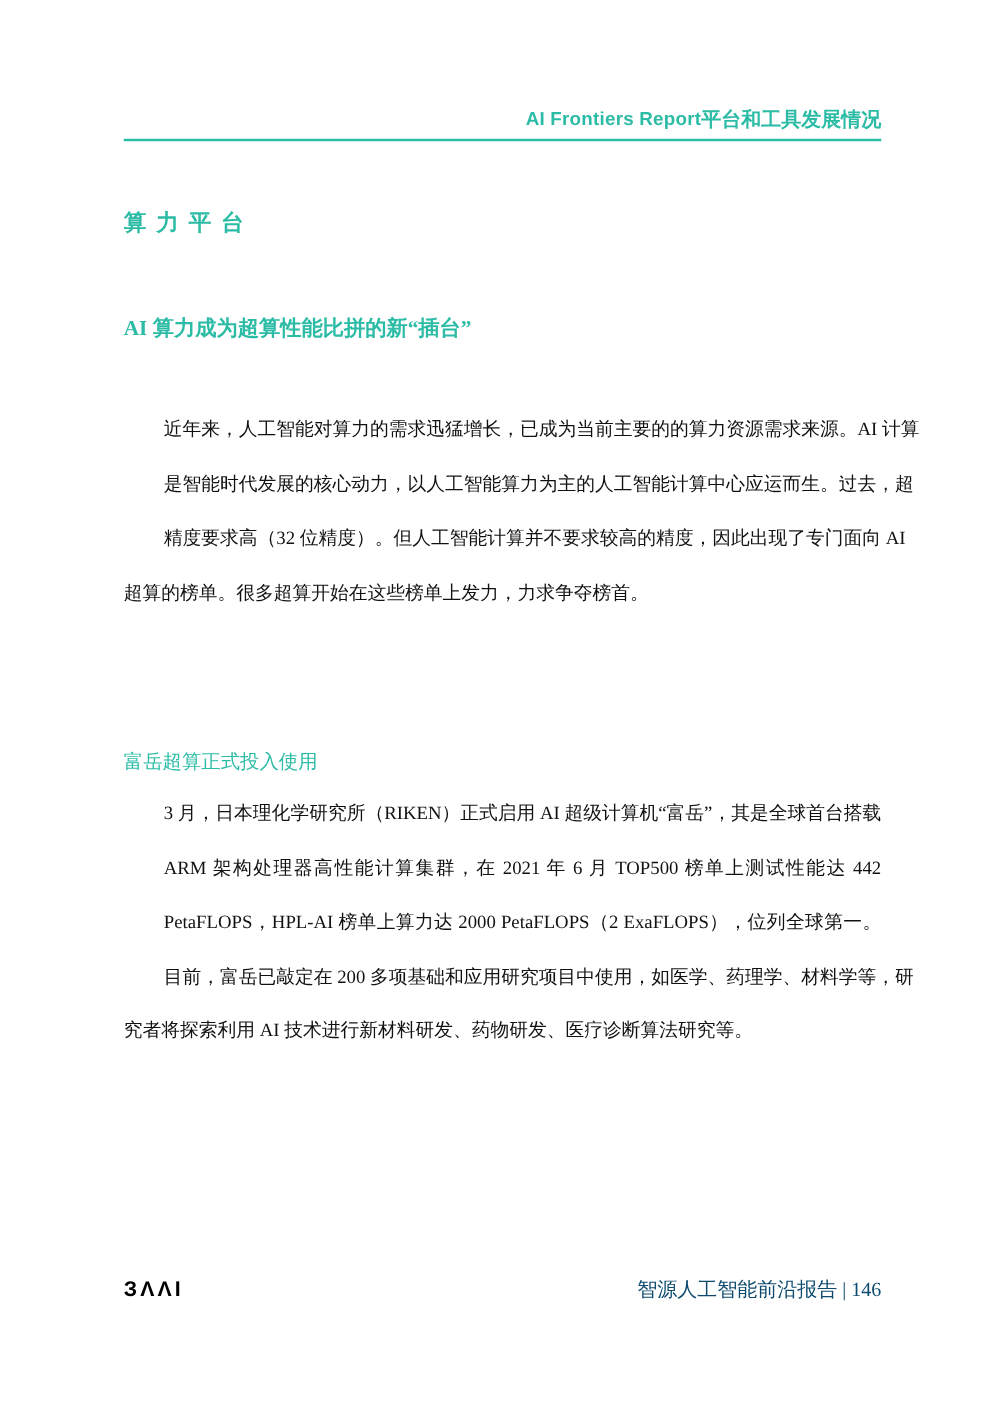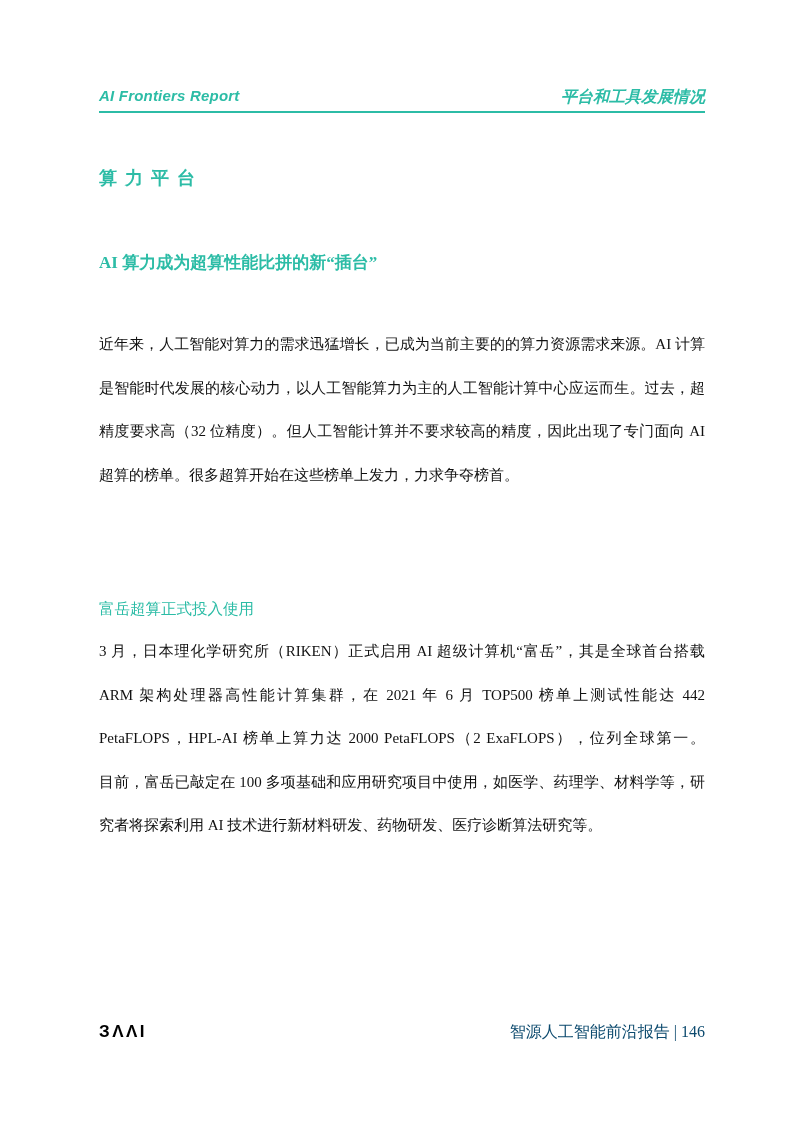--- a/index.html
+++ b/index.html
@@ -19,23 +19,22 @@
 
   
   .header {
     position: absolute;
     left: 99px;
     width: 606px;
     top: 88px;
     height: 23px;
     border-bottom: 2px solid #2cbca6;
     display: flex;
-    justify-content: space-between;
+    justify-content: flex-end;
     align-items: flex-start;
-    font-style: italic;
   }
   .header-left {
     font-family: "Liberation Sans", "DejaVu Sans", sans-serif;
     font-weight: bold;
     font-size: 15px;
     line-height: 16px;
     color: #2cbca6;
     letter-spacing: 0.2px;
   }
   .header-right {
@@ -86,20 +85,21 @@
   .para-1 { top: 323px; }
   .para-2 { top: 630px; }
   .line {
     white-space: nowrap;
     overflow: visible;
   }
   .line.just {
     text-align: justify;
     text-align-last: justify;
     text-justify: inter-character;
+    margin-left: 32px;
   }
 
   
   .footer {
     position: absolute;
     left: 99px;
     width: 606px;
     top: 1021px;
     height: 22px;
     display: flex;
@@ -139,21 +139,21 @@
     <div class="line just">精度要求高（32 位精度）。但人工智能计算并不要求较高的精度，因此出现了专门面向 AI</div>
     <div class="line">超算的榜单。很多超算开始在这些榜单上发力，力求争夺榜首。</div>
   </div>
 
   <div class="highlight-title">富岳超算正式投入使用</div>
 
   <div class="para para-2">
     <div class="line just">3 月，日本理化学研究所（RIKEN）正式启用 AI 超级计算机“富岳”，其是全球首台搭载</div>
     <div class="line just">ARM 架构处理器高性能计算集群，在 2021 年 6 月 TOP500 榜单上测试性能达 442</div>
     <div class="line just">PetaFLOPS，HPL-AI 榜单上算力达 2000 PetaFLOPS（2 ExaFLOPS），位列全球第一。</div>
-    <div class="line just">目前，富岳已敲定在 100 多项基础和应用研究项目中使用，如医学、药理学、材料学等，研</div>
+    <div class="line just">目前，富岳已敲定在 200 多项基础和应用研究项目中使用，如医学、药理学、材料学等，研</div>
     <div class="line">究者将探索利用 AI 技术进行新材料研发、药物研发、医疗诊断算法研究等。</div>
   </div>
 
   <div class="footer">
     <span class="footer-logo">ЗΛΛI</span>
     <span class="footer-label">智源人工智能前沿报告 | 146</span>
   </div>
 
 </div>
 

